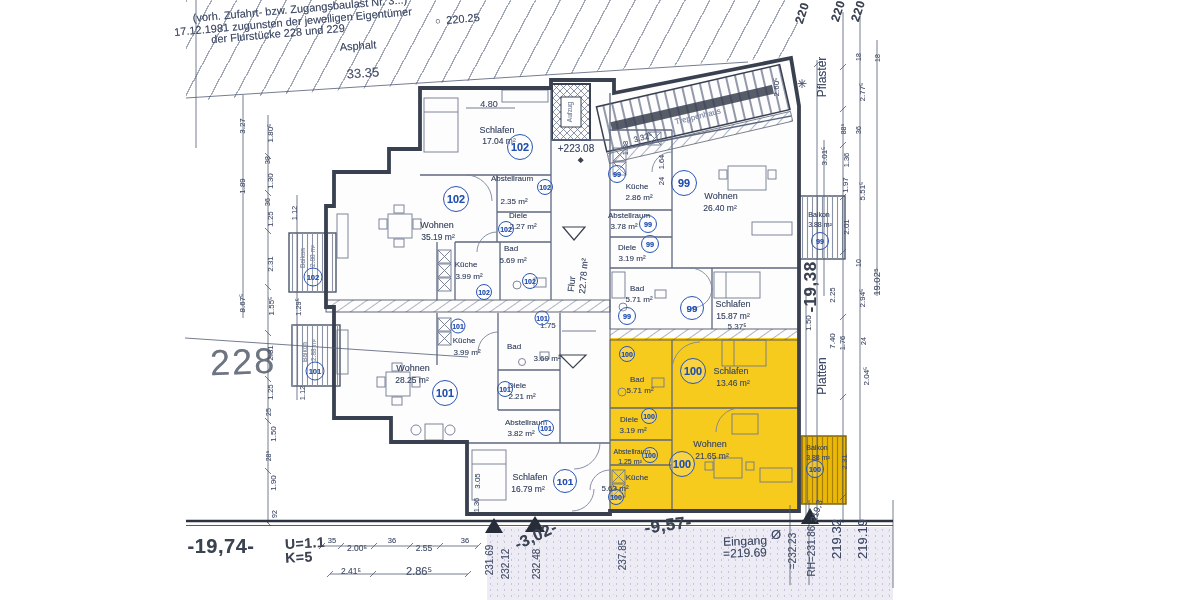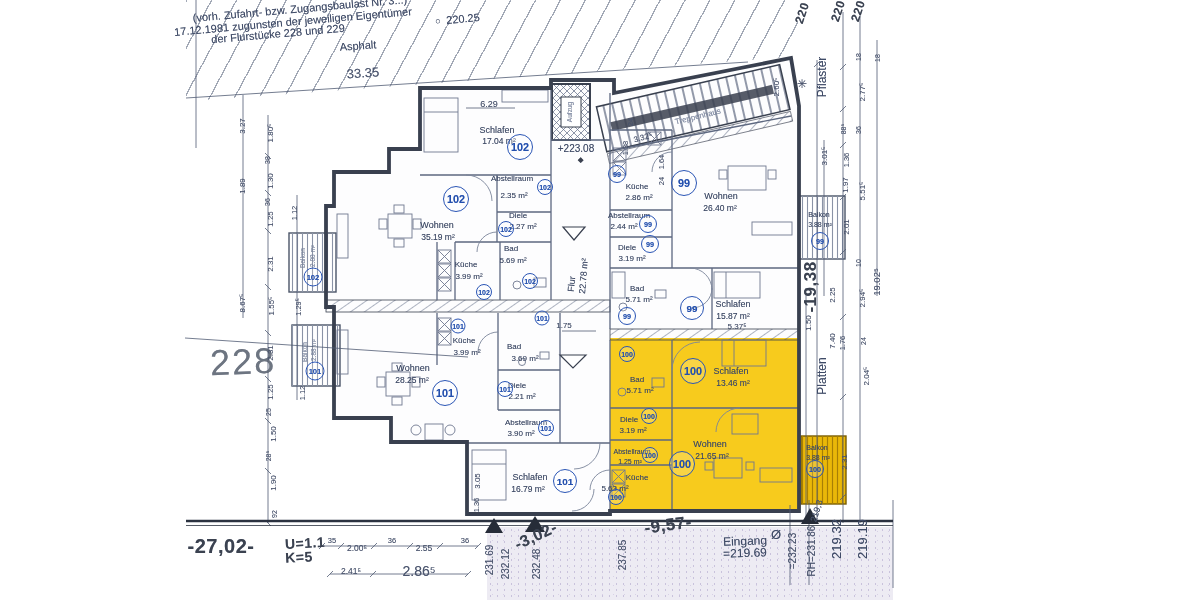--- a/index.html
+++ b/index.html
@@ -194,56 +194,56 @@
       <div class="t c-ink" style="left: 293px; top: 22px; font-size: 11px; transform: translate(-50%, -50%) rotate(-5deg);">17.12.1981 zugunsten der jeweiligen Eigentümer</div>
       <div class="t c-ink" style="left: 278px; top: 34px; font-size: 11px; transform: translate(-50%, -50%) rotate(-5deg);">der Flurstücke 228 und 229</div>
       <div class="t c-ink" style="left: 358px; top: 46px; font-size: 11px; transform: translate(-50%, -50%) rotate(-4deg);">Asphalt</div>
       <div class="t c-dim" style="left: 363px; top: 73px; font-size: 13px; transform: translate(-50%, -50%) rotate(-4deg);">33.35</div>
       <div class="t c-dim" style="left: 438px; top: 21px; font-size: 9px; transform: translate(-50%, -50%) rotate(0deg);">○</div>
       <div class="t c-ink" style="left: 463px; top: 19px; font-size: 11px; transform: translate(-50%, -50%) rotate(-5deg);">220.25</div>
       <div class="t c-pencil2" style="left: 243px; top: 362px; font-size: 36px; transform: translate(-50%, -50%) rotate(-2deg);">228</div>
       <div class="t c-ink" style="left: 497px; top: 130px; font-size: 9px; transform: translate(-50%, -50%) rotate(0deg);">Schlafen</div>
       <div class="t c-ink" style="left: 499px; top: 141px; font-size: 8.5px; transform: translate(-50%, -50%) rotate(0deg);">17.04 m²</div>
       <div class="t c-ink" style="left: 512px; top: 179px; font-size: 8px; transform: translate(-50%, -50%) rotate(0deg);">Abstellraum</div>
-      <div class="t c-ink" style="left: 514px; top: 196px; font-size: 8px; transform: translate(-50%, -50%) rotate(0deg);">2.35 m²</div>
+      <div class="t c-ink" style="left: 514px; top: 202px; font-size: 8px; transform: translate(-50%, -50%) rotate(0deg);">2.35 m²</div>
       <div class="t c-ink" style="left: 518px; top: 216px; font-size: 8px; transform: translate(-50%, -50%) rotate(0deg);">Diele</div>
       <div class="t c-ink" style="left: 523px; top: 227px; font-size: 8px; transform: translate(-50%, -50%) rotate(0deg); text-align: center;">2.27 m²</div>
       <div class="t c-ink" style="left: 437px; top: 225px; font-size: 9px; transform: translate(-50%, -50%) rotate(0deg);">Wohnen</div>
       <div class="t c-ink" style="left: 438px; top: 237px; font-size: 8.5px; transform: translate(-50%, -50%) rotate(0deg);">35.19 m²</div>
       <div class="t c-ink" style="left: 466px; top: 265px; font-size: 8px; transform: translate(-50%, -50%) rotate(0deg);">Küche</div>
       <div class="t c-ink" style="left: 469px; top: 277px; font-size: 8px; transform: translate(-50%, -50%) rotate(0deg);">3.99 m²</div>
       <div class="t c-ink" style="left: 511px; top: 249px; font-size: 8px; transform: translate(-50%, -50%) rotate(0deg);">Bad</div>
       <div class="t c-ink" style="left: 513px; top: 261px; font-size: 8px; transform: translate(-50%, -50%) rotate(0deg);">5.69 m²</div>
       <div class="t c-faint" style="left: 303px; top: 258px; font-size: 6.5px; transform: translate(-50%, -50%) rotate(-90deg);">Balkon</div>
       <div class="t c-faint" style="left: 313px; top: 256px; font-size: 6.5px; transform: translate(-50%, -50%) rotate(-90deg);">2.88 m²</div>
       <div class="t c-ink" style="left: 637px; top: 187px; font-size: 8px; transform: translate(-50%, -50%) rotate(0deg);">Küche</div>
       <div class="t c-ink" style="left: 639px; top: 198px; font-size: 8px; transform: translate(-50%, -50%) rotate(0deg);">2.86 m²</div>
       <div class="t c-ink" style="left: 721px; top: 196px; font-size: 9px; transform: translate(-50%, -50%) rotate(0deg);">Wohnen</div>
       <div class="t c-ink" style="left: 720px; top: 208px; font-size: 8.5px; transform: translate(-50%, -50%) rotate(0deg);">26.40 m²</div>
       <div class="t c-ink" style="left: 629px; top: 216px; font-size: 8px; transform: translate(-50%, -50%) rotate(0deg);">Abstellraum</div>
-      <div class="t c-ink" style="left: 624px; top: 227px; font-size: 8px; transform: translate(-50%, -50%) rotate(0deg);">2.44 m²</div>
+      <div class="t c-ink" style="left: 624px; top: 227px; font-size: 8px; transform: translate(-50%, -50%) rotate(0deg);">3.78 m²</div>
       <div class="t c-ink" style="left: 627px; top: 248px; font-size: 8px; transform: translate(-50%, -50%) rotate(0deg);">Diele</div>
       <div class="t c-ink" style="left: 632px; top: 259px; font-size: 8px; transform: translate(-50%, -50%) rotate(0deg);">3.19 m²</div>
       <div class="t c-ink" style="left: 637px; top: 289px; font-size: 8px; transform: translate(-50%, -50%) rotate(0deg);">Bad</div>
       <div class="t c-ink" style="left: 639px; top: 300px; font-size: 8px; transform: translate(-50%, -50%) rotate(0deg);">5.71 m²</div>
       <div class="t c-ink" style="left: 733px; top: 304px; font-size: 9px; transform: translate(-50%, -50%) rotate(0deg);">Schlafen</div>
       <div class="t c-ink" style="left: 733px; top: 316px; font-size: 8.5px; transform: translate(-50%, -50%) rotate(0deg);">15.87 m²</div>
       <div class="t c-dim" style="left: 737px; top: 327px; font-size: 8px; transform: translate(-50%, -50%) rotate(0deg);">5.37⁵</div>
       <div class="t c-ink" style="left: 819px; top: 214px; font-size: 7px; transform: translate(-50%, -50%) rotate(0deg);">Balkon</div>
       <div class="t c-ink" style="left: 820px; top: 224px; font-size: 7px; transform: translate(-50%, -50%) rotate(0deg);">3.88 m²</div>
       <div class="t c-ink" style="left: 413px; top: 368px; font-size: 9px; transform: translate(-50%, -50%) rotate(0deg);">Wohnen</div>
       <div class="t c-ink" style="left: 412px; top: 380px; font-size: 8.5px; transform: translate(-50%, -50%) rotate(0deg);">28.25 m²</div>
       <div class="t c-ink" style="left: 464px; top: 341px; font-size: 8px; transform: translate(-50%, -50%) rotate(0deg);">Küche</div>
       <div class="t c-ink" style="left: 467px; top: 353px; font-size: 8px; transform: translate(-50%, -50%) rotate(0deg);">3.99 m²</div>
       <div class="t c-ink" style="left: 514px; top: 347px; font-size: 8px; transform: translate(-50%, -50%) rotate(0deg);">Bad</div>
-      <div class="t c-ink" style="left: 525px; top: 359px; font-size: 8px; transform: translate(-50%, -50%) rotate(0deg);">3.69 m²</div>
+      <div class="t c-ink" style="left: 547px; top: 359px; font-size: 8px; transform: translate(-50%, -50%) rotate(0deg);">3.69 m²</div>
       <div class="t c-ink" style="left: 517px; top: 386px; font-size: 8px; transform: translate(-50%, -50%) rotate(0deg);">Diele</div>
       <div class="t c-ink" style="left: 522px; top: 397px; font-size: 8px; transform: translate(-50%, -50%) rotate(0deg);">2.21 m²</div>
       <div class="t c-ink" style="left: 526px; top: 423px; font-size: 8px; transform: translate(-50%, -50%) rotate(0deg);">Abstellraum</div>
-      <div class="t c-ink" style="left: 521px; top: 434px; font-size: 8px; transform: translate(-50%, -50%) rotate(0deg);">3.90 m²</div>
+      <div class="t c-ink" style="left: 521px; top: 434px; font-size: 8px; transform: translate(-50%, -50%) rotate(0deg);">3.82 m²</div>
       <div class="t c-ink" style="left: 530px; top: 477px; font-size: 9px; transform: translate(-50%, -50%) rotate(0deg);">Schlafen</div>
       <div class="t c-ink" style="left: 528px; top: 489px; font-size: 8.5px; transform: translate(-50%, -50%) rotate(0deg);">16.79 m²</div>
       <div class="t c-faint" style="left: 305px; top: 352px; font-size: 6.5px; transform: translate(-50%, -50%) rotate(-90deg);">Balkon</div>
       <div class="t c-faint" style="left: 314px; top: 350px; font-size: 6.5px; transform: translate(-50%, -50%) rotate(-90deg);">2.88 m²</div>
       <div class="t c-ink" style="left: 637px; top: 380px; font-size: 8px; transform: translate(-50%, -50%) rotate(0deg);">Bad</div>
       <div class="t c-ink" style="left: 640px; top: 391px; font-size: 8px; transform: translate(-50%, -50%) rotate(0deg);">5.71 m²</div>
       <div class="t c-ink" style="left: 731px; top: 371px; font-size: 9px; transform: translate(-50%, -50%) rotate(0deg);">Schlafen</div>
       <div class="t c-ink" style="left: 733px; top: 383px; font-size: 8.5px; transform: translate(-50%, -50%) rotate(0deg);">13.46 m²</div>
       <div class="t c-ink" style="left: 629px; top: 420px; font-size: 8px; transform: translate(-50%, -50%) rotate(0deg);">Diele</div>
       <div class="t c-ink" style="left: 633px; top: 431px; font-size: 8px; transform: translate(-50%, -50%) rotate(0deg);">3.19 m²</div>
@@ -254,22 +254,22 @@
       <div class="t c-ink" style="left: 710px; top: 444px; font-size: 9px; transform: translate(-50%, -50%) rotate(0deg);">Wohnen</div>
       <div class="t c-ink" style="left: 712px; top: 456px; font-size: 8.5px; transform: translate(-50%, -50%) rotate(0deg); text-align: right;">21.65 m²</div>
       <div class="t c-ink" style="left: 817px; top: 447px; font-size: 7px; transform: translate(-50%, -50%) rotate(0deg);">Balkon</div>
       <div class="t c-ink" style="left: 818px; top: 457px; font-size: 7px; transform: translate(-50%, -50%) rotate(0deg);">3.88 m²</div>
       <div class="t c-ink" style="left: 572px; top: 284px; font-size: 9px; transform: translate(-50%, -50%) rotate(-85deg);">Flur</div>
       <div class="t c-ink" style="left: 584px; top: 276px; font-size: 9px; transform: translate(-50%, -50%) rotate(-85deg);">22.78 m²</div>
       <div class="t c-ink" style="left: 576px; top: 149px; font-size: 10px; transform: translate(-50%, -50%) rotate(0deg); text-align: center;">+223.08</div>
       <div class="t c-pencil" style="left: 581px; top: 159px; font-size: 7px; transform: translate(-50%, -50%) rotate(0deg);">◆</div>
       <div class="t c-faint" style="left: 698px; top: 117px; font-size: 8px; transform: translate(-50%, -50%) rotate(-14deg);">Treppenhaus</div>
       <div class="t c-faint" style="left: 570px; top: 112px; font-size: 6.5px; transform: translate(-50%, -50%) rotate(-90deg);">Aufzug</div>
-      <div class="t c-dim" style="left: 564px; top: 326px; font-size: 8px; transform: translate(-50%, -50%) rotate(0deg);">1.75</div>
-      <div class="t c-dim" style="left: 489px; top: 104px; font-size: 9px; transform: translate(-50%, -50%) rotate(0deg);">6.29</div>
+      <div class="t c-dim" style="left: 548px; top: 326px; font-size: 8px; transform: translate(-50%, -50%) rotate(0deg);">1.75</div>
+      <div class="t c-dim" style="left: 489px; top: 104px; font-size: 9px; transform: translate(-50%, -50%) rotate(0deg);">4.80</div>
       <div class="t c-dim" style="left: 643px; top: 138px; font-size: 8px; transform: translate(-50%, -50%) rotate(-15deg);">3.32⁵</div>
       <div class="t c-dim" style="left: 631px; top: 122px; font-size: 7.5px; transform: translate(-50%, -50%) rotate(-90deg);">24</div>
       <div class="t c-dim" style="left: 626px; top: 148px; font-size: 7.5px; transform: translate(-50%, -50%) rotate(-90deg);">1.38</div>
       <div class="t c-dim" style="left: 662px; top: 162px; font-size: 7.5px; transform: translate(-50%, -50%) rotate(-90deg);">1.64</div>
       <div class="t c-dim" style="left: 662px; top: 181px; font-size: 7.5px; transform: translate(-50%, -50%) rotate(-90deg);">24</div>
       <div class="t c-dim" style="left: 478px; top: 481px; font-size: 8px; transform: translate(-50%, -50%) rotate(-90deg);">3.05</div>
       <div class="t c-dim" style="left: 477px; top: 505px; font-size: 7.5px; transform: translate(-50%, -50%) rotate(-90deg);">1.36</div>
       <div class="t c-dim" style="left: 777px; top: 87px; font-size: 8px; transform: translate(-50%, -50%) rotate(-90deg);">2.60⁵</div>
       <div class="t c-dim" style="left: 243px; top: 126px; font-size: 8px; transform: translate(-50%, -50%) rotate(-90deg);">3.27</div>
       <div class="t c-dim" style="left: 243px; top: 186px; font-size: 8px; transform: translate(-50%, -50%) rotate(-90deg);">1.89</div>
@@ -311,30 +311,30 @@
       <div class="t c-dim" style="left: 843px; top: 343px; font-size: 7.5px; transform: translate(-50%, -50%) rotate(-90deg);">1.76</div>
       <div class="t c-dim" style="left: 863px; top: 341px; font-size: 7px; transform: translate(-50%, -50%) rotate(-90deg);">24</div>
       <div class="t c-dim" style="left: 867px; top: 376px; font-size: 8px; transform: translate(-50%, -50%) rotate(-90deg);">2.04⁵</div>
       <div class="t c-dim" style="left: 845px; top: 462px; font-size: 8px; transform: translate(-50%, -50%) rotate(-90deg);">2.31</div>
       <div class="t c-ink" style="left: 822px; top: 77px; font-size: 12px; transform: translate(-50%, -50%) rotate(-90deg);">Pflaster</div>
       <div class="t c-ink" style="left: 822px; top: 376px; font-size: 12px; transform: translate(-50%, -50%) rotate(-90deg);">Platten</div>
       <div class="t c-dim" style="left: 802px; top: 84px; font-size: 12px; transform: translate(-50%, -50%) rotate(0deg);">✳</div>
       <div class="t c-pencil" style="left: 802px; top: 13px; font-size: 12px; transform: translate(-50%, -50%) rotate(-72deg);">220</div>
       <div class="t c-pencil" style="left: 838px; top: 11px; font-size: 12px; transform: translate(-50%, -50%) rotate(-72deg);">220</div>
       <div class="t c-pencil" style="left: 858px; top: 11px; font-size: 12px; transform: translate(-50%, -50%) rotate(-72deg);">220</div>
-      <div class="t c-pencil" style="left: 221px; top: 546px; font-size: 20px; transform: translate(-50%, -50%) rotate(0deg);">-27,02-</div>
+      <div class="t c-pencil" style="left: 221px; top: 546px; font-size: 20px; transform: translate(-50%, -50%) rotate(0deg);">-19,74-</div>
       <div class="t c-pencil" style="left: 305px; top: 543px; font-size: 14px; transform: translate(-50%, -50%) rotate(-3deg);">U=1.1</div>
       <div class="t c-pencil" style="left: 299px; top: 557px; font-size: 14px; transform: translate(-50%, -50%) rotate(-3deg);">K=5</div>
       <div class="t c-dim" style="left: 332px; top: 541px; font-size: 7.5px; transform: translate(-50%, -50%) rotate(0deg);">35</div>
       <div class="t c-dim" style="left: 357px; top: 548px; font-size: 8.5px; transform: translate(-50%, -50%) rotate(0deg);">2.00⁵</div>
       <div class="t c-dim" style="left: 392px; top: 541px; font-size: 7.5px; transform: translate(-50%, -50%) rotate(0deg);">36</div>
       <div class="t c-dim" style="left: 424px; top: 548px; font-size: 8.5px; transform: translate(-50%, -50%) rotate(0deg);">2.55</div>
       <div class="t c-dim" style="left: 465px; top: 541px; font-size: 7.5px; transform: translate(-50%, -50%) rotate(0deg);">36</div>
       <div class="t c-dim" style="left: 351px; top: 571px; font-size: 8.5px; transform: translate(-50%, -50%) rotate(0deg);">2.41⁵</div>
-      <div class="t c-dim" style="left: 419px; top: 571px; font-size: 14px; transform: translate(-50%, -50%) rotate(0deg);">2.86⁵</div>
+      <div class="t c-dim" style="left: 419px; top: 571px; font-size: 11px; transform: translate(-50%, -50%) rotate(0deg);">2.86⁵</div>
       <div class="t c-dim" style="left: 490px; top: 560px; font-size: 10px; transform: translate(-50%, -50%) rotate(-90deg);">231.69</div>
       <div class="t c-dim" style="left: 506px; top: 564px; font-size: 10px; transform: translate(-50%, -50%) rotate(-90deg);">232.12</div>
       <div class="t c-dim" style="left: 537px; top: 564px; font-size: 10px; transform: translate(-50%, -50%) rotate(-90deg);">232.48</div>
       <div class="t c-pencil" style="left: 536px; top: 536px; font-size: 16px; transform: translate(-50%, -50%) rotate(-25deg);">-3,02-</div>
       <div class="t c-dim" style="left: 623px; top: 555px; font-size: 10px; transform: translate(-50%, -50%) rotate(-90deg);">237.85</div>
       <div class="t c-pencil" style="left: 668px; top: 525px; font-size: 17px; transform: translate(-50%, -50%) rotate(-8deg);">-9,57-</div>
       <div class="t c-ink" style="left: 745px; top: 541px; font-size: 12px; transform: translate(-50%, -50%) rotate(-2deg);">Eingang</div>
       <div class="t c-ink" style="left: 745px; top: 553px; font-size: 12px; transform: translate(-50%, -50%) rotate(-2deg);">=219.69</div>
       <div class="t c-ink" style="left: 776px; top: 534px; font-size: 13px; transform: translate(-50%, -50%) rotate(0deg);">Ø</div>
       <div class="t c-dim" style="left: 793px; top: 551px; font-size: 10px; transform: translate(-50%, -50%) rotate(-90deg);">=232.23</div>

